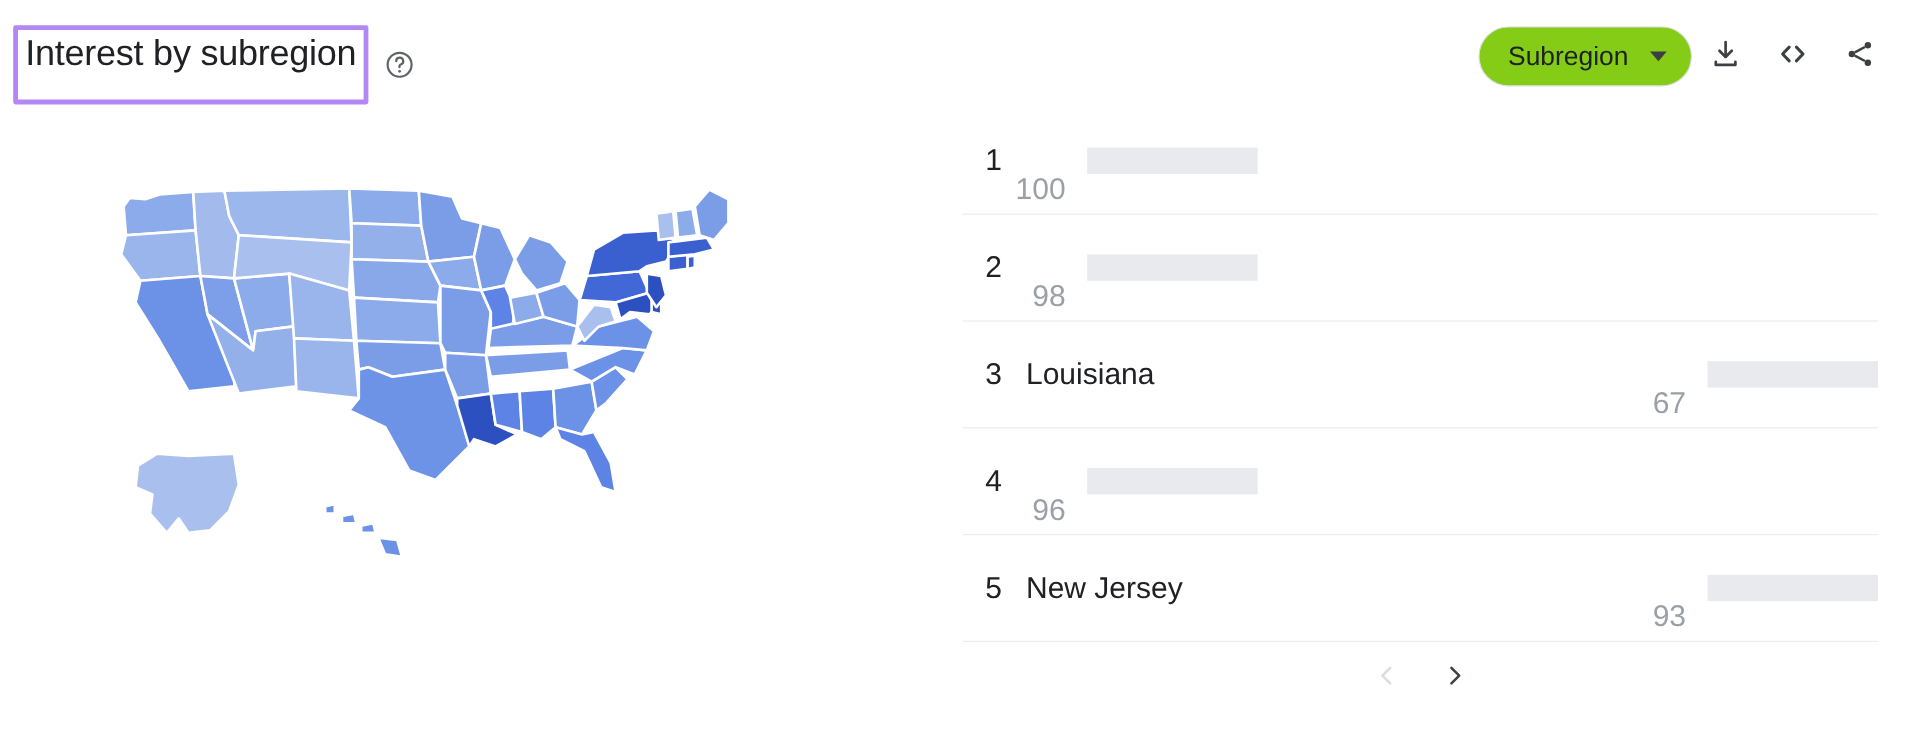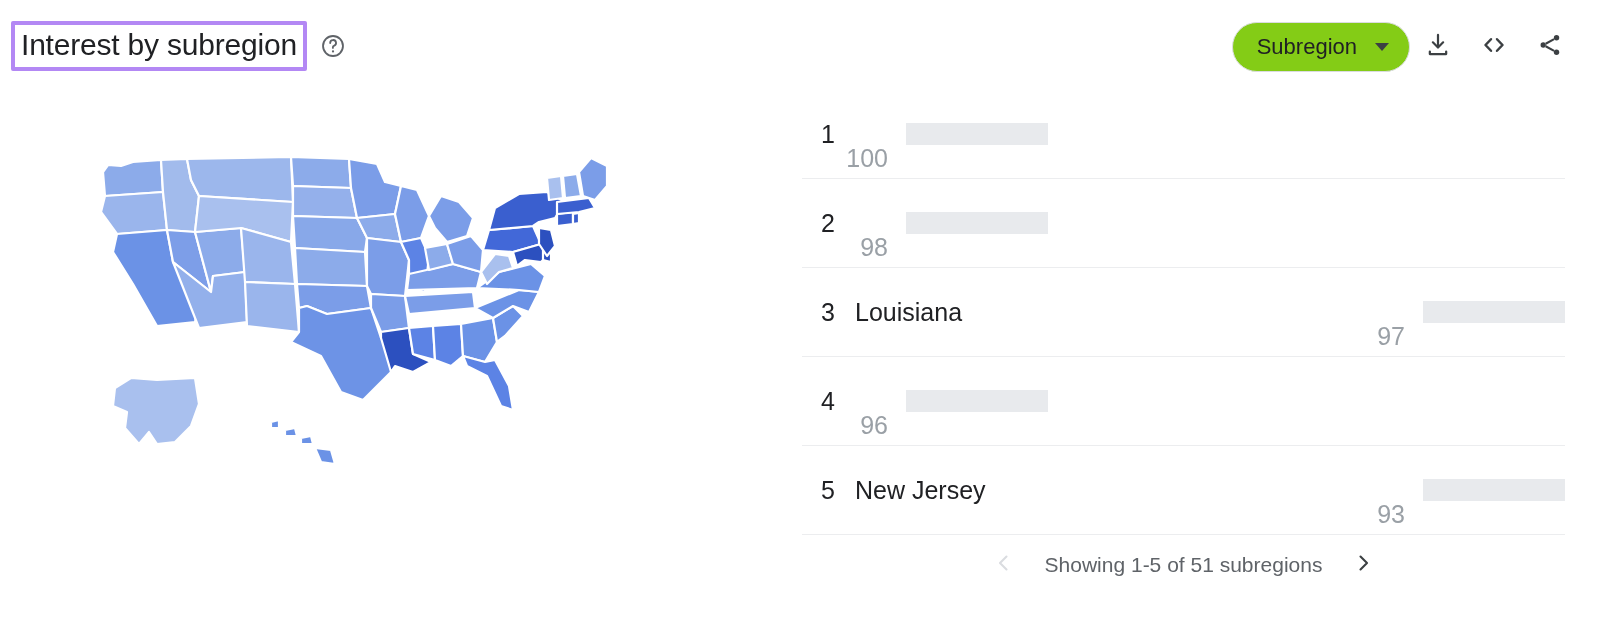--- a/index.html
+++ b/index.html
@@ -26,21 +26,21 @@
   }
   .title-wrap {
     position: absolute;
     left: 11px;
     top: 21px;
     display: flex;
     align-items: center;
   }
   .title-box {
     border: 4px solid #b388f4;
-    padding: 0px 6px 2px 6px;
+    padding: 0px 6px 18px 6px;
     border-radius: 2px;
     background: #ffffff;
   }
   .title-text {
     font-size: 30px;
     line-height: 40px;
     font-weight: 400;
     color: #202124;
     letter-spacing: -0.2px;
     white-space: nowrap;
@@ -334,21 +334,21 @@
     <span class="rank-num">2</span>
     <span class="rank-value">98</span>
     <span class="bar-track" style="background: rgb(232, 234, 237);">
       <span class="bar-fill" style="width: 98%; background: rgb(92, 135, 232);"></span>
     </span>
   </div>
 
   <div class="rank-row">
     <span class="rank-num">3</span>
     <span class="rank-name">Louisiana</span>
-    <span class="rank-value">97</span>
+    <span class="rank-value">67</span>
     <span class="bar-track" style="background: rgb(232, 234, 237);">
       <span class="bar-fill" style="width: 97%; background: rgb(92, 135, 232);"></span>
     </span>
   </div>
 
   <div class="rank-row">
     <span class="rank-num">4</span>
     <span class="rank-value">96</span>
     <span class="bar-track" style="background: rgb(232, 234, 237);">
       <span class="bar-fill" style="width: 96%; background: rgb(92, 135, 232);"></span>
@@ -367,21 +367,20 @@
 </div>
 
 <div class="pagination">
   <span class="page-arrow disabled">
     <span>
       <svg width="24" height="24" viewBox="0 0 24 24" fill="none" stroke="currentColor" stroke-width="2.1" stroke-linecap="round" stroke-linejoin="round">
         <path d="M14.5 5.5 8 12l6.5 6.5"></path>
       </svg>
     </span>
   </span>
-  <span class="page-status">Showing 1-5 of 51 subregions</span>
   <span class="page-arrow enabled">
     <span>
       <svg width="24" height="24" viewBox="0 0 24 24" fill="none" stroke="currentColor" stroke-width="2.1" stroke-linecap="round" stroke-linejoin="round">
         <path d="M9.5 5.5 16 12l-6.5 6.5"></path>
       </svg>
     </span>
   </span>
 </div>
 
 </body></html>

